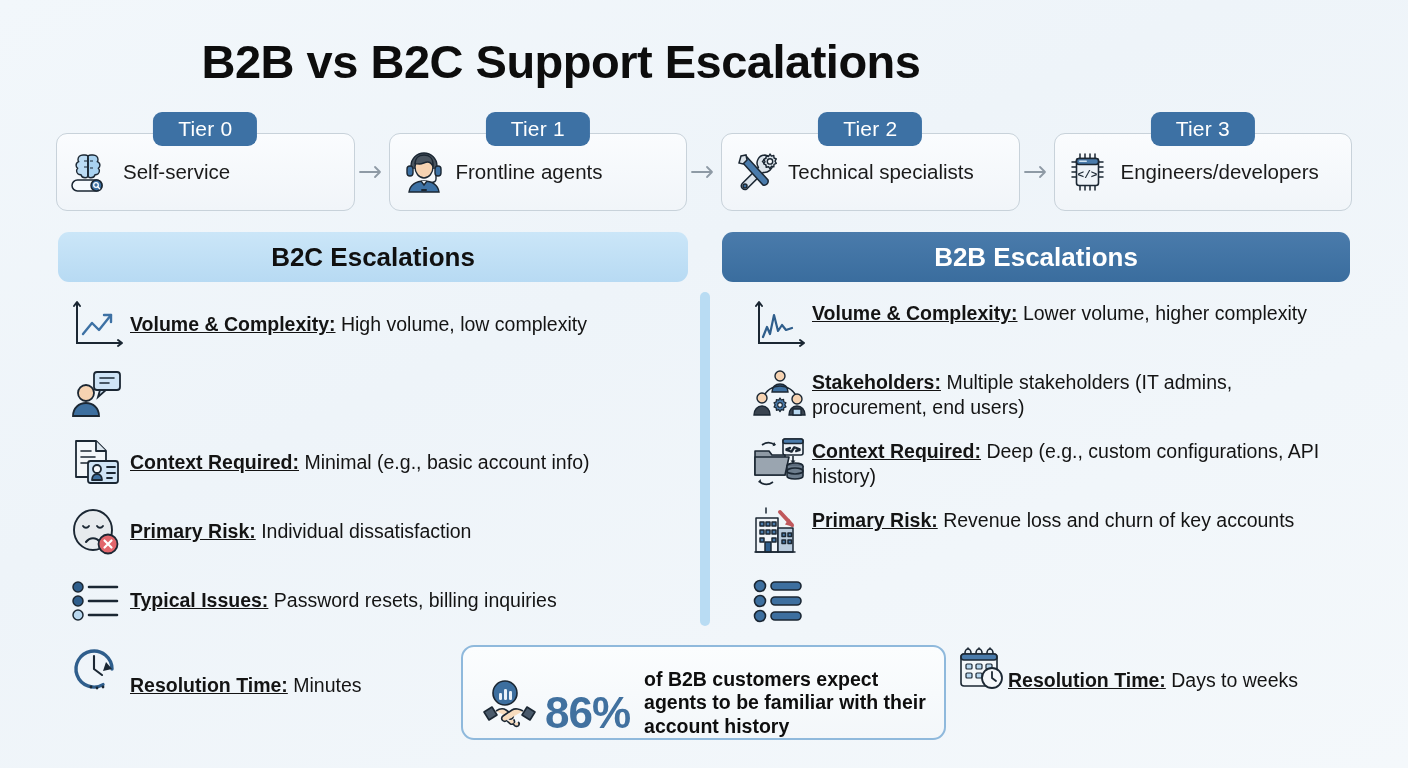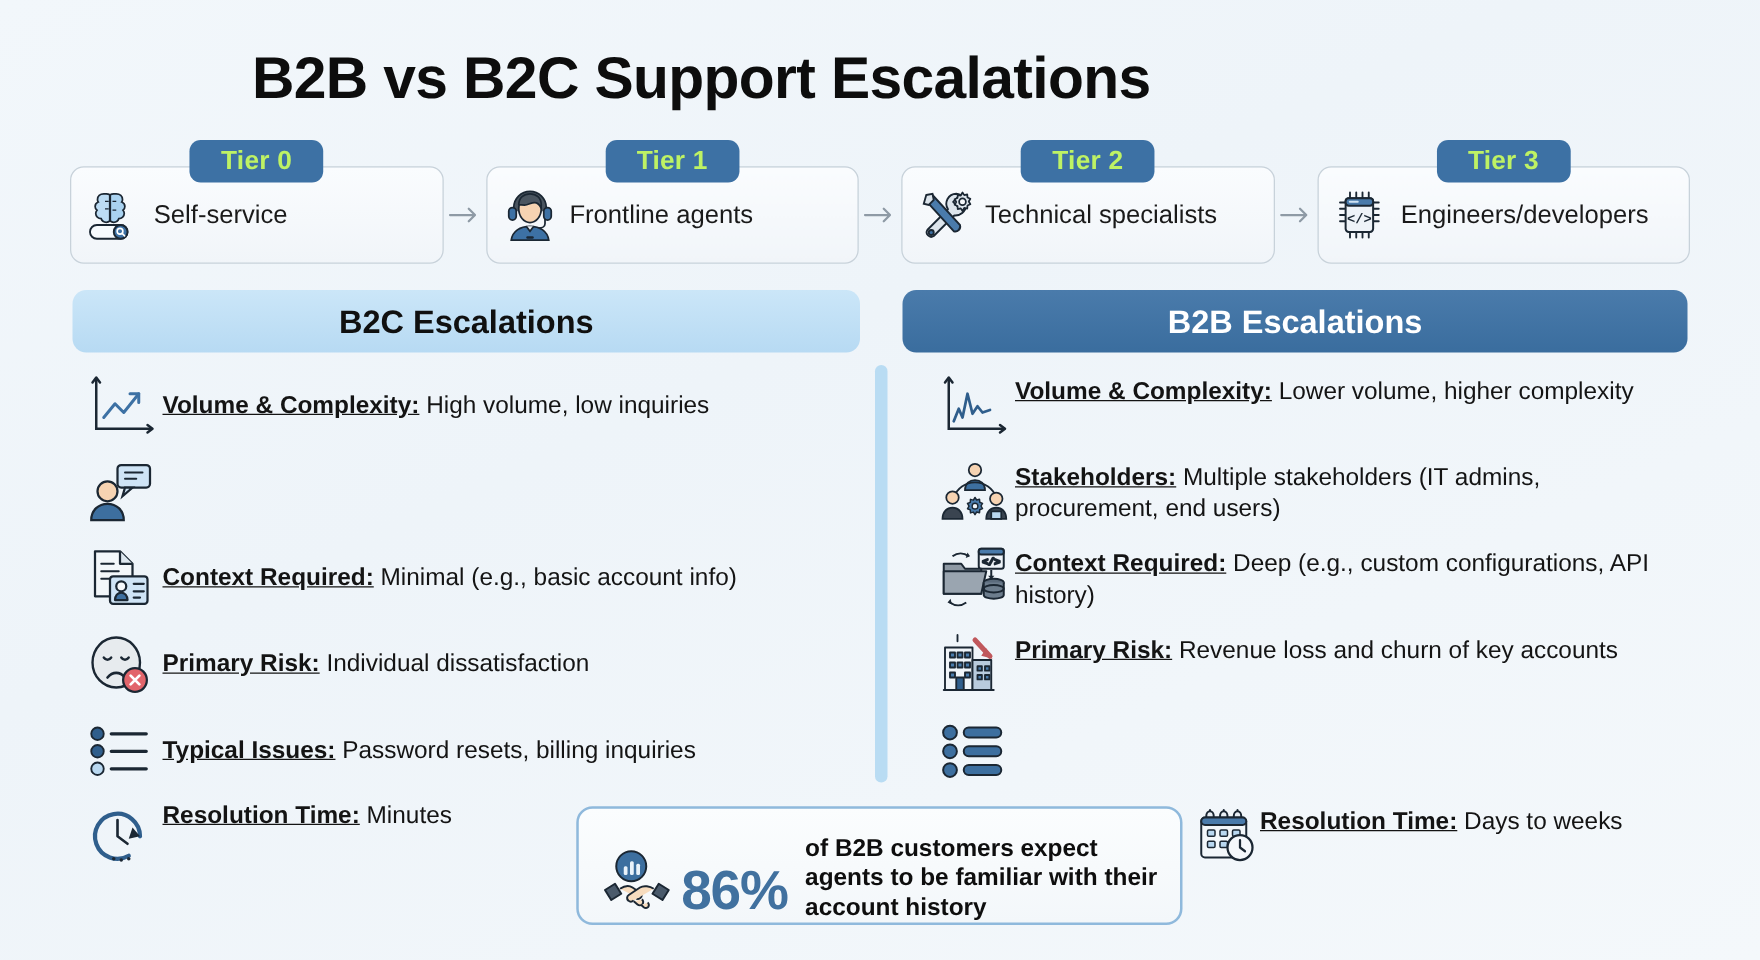--- a/index.html
+++ b/index.html
@@ -41,23 +41,23 @@
     align-items: center;
     padding-left: 12px;
     flex: 1 1 0;
     min-width: 0;
   }
   .tier-badge {
     position: absolute;
     top: -22px; left: 50%;
     transform: translateX(-50%);
     background: #3d71a4;
-    color: #bef264;
+    color: #ffffff;
     font-size: 21px;
-    font-weight: bold;
+    font-weight: normal;
     padding: 5px 25px;
     border-radius: 9px;
     white-space: nowrap;
     letter-spacing: 0.2px;
   }
   .tier-label {
     font-size: 20.5px;
     color: #1a1a1a;
     margin-left: 10px;
     white-space: nowrap;
@@ -129,21 +129,21 @@
   #b2c-col .feature { height: 69px; }
   #b2c-col .feature-text { padding-top: 16px; }
   #b2b-col .feature { height: 69px; }
   #b2b-col .feature-text { padding-top: 5px; }
   .feature-text b { font-weight: bold; text-decoration: underline; }
 
   
   .res-row {
     position: absolute;
     display: flex;
-    align-items: flex-start;
+    align-items: flex-end;
   }
   #b2c-res { left: 66px; top: 640px; }
   #b2b-res { left: 958px; top: 645px; }
   #b2c-res .feature-icon { flex: 0 0 64px; width:64px; height:58px; }
   #b2b-res .feature-icon { flex: 0 0 50px; width:50px; height:48px; }
   .res-row .feature-text { padding-top: 0; font-size: 19.5px; }
 
   
   .stat-callout {
     position: absolute;
@@ -286,21 +286,21 @@
   <div class="feature">
     <div class="feature-icon">
       <svg width="56" height="52" viewBox="0 0 56 52">
         <path d="M7 4v40h44" stroke="#1b2733" stroke-width="2" fill="none" stroke-linecap="round"></path>
         <path d="M4 7l3-4 3 4M48 41l4 3-4 3" stroke="#1b2733" stroke-width="2" fill="none" stroke-linecap="round" stroke-linejoin="round"></path>
         <path d="M13 35l9-11 7 7 12-15" stroke="#3d71a4" stroke-width="2.4" fill="none" stroke-linecap="round" stroke-linejoin="round"></path>
         <path d="M34 16h7v7" stroke="#3d71a4" stroke-width="2.4" fill="none" stroke-linecap="round" stroke-linejoin="round"></path>
       </svg>
     </div>
     <div class="feature-text">
-      <b>Volume &amp; Complexity:</b><span> High volume, low inquiries</span>
+      <b>Volume &amp; Complexity:</b><span> High volume, low complexity</span>
     </div>
   </div>
 
   <div class="feature">
     <div class="feature-icon">
       <svg width="56" height="52" viewBox="0 0 56 52">
         <g stroke="#1b2733" stroke-width="1.8">
           <rect x="24" y="4" width="26" height="18" rx="3" fill="#cfe4f6"></rect>
           <path d="M30 22l-2 7 8-7z" fill="#cfe4f6"></path>
           <path d="M30 10h14M30 15h9" stroke-width="1.6" stroke-linecap="round"></path>

